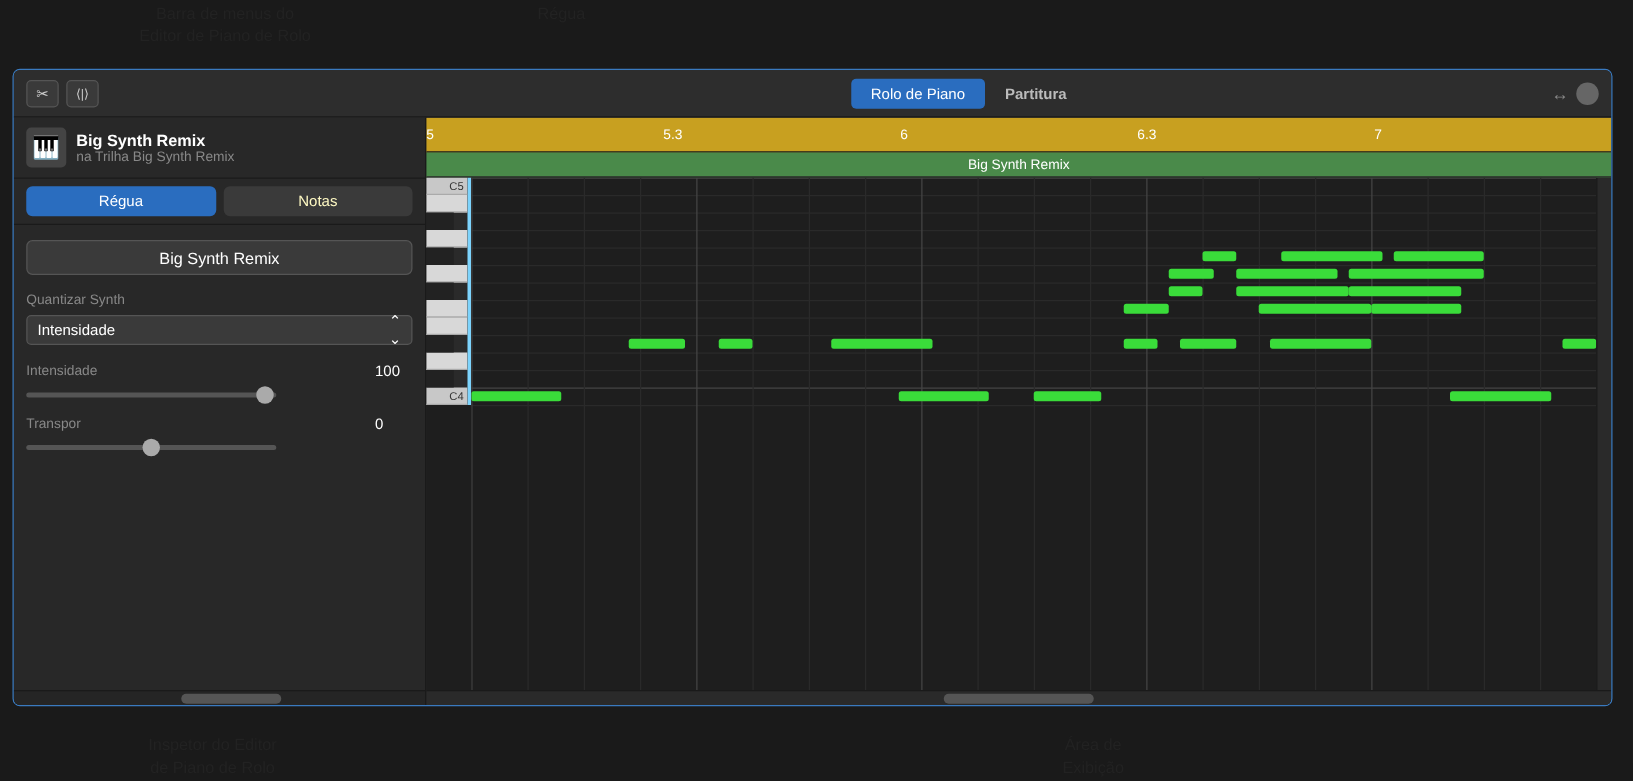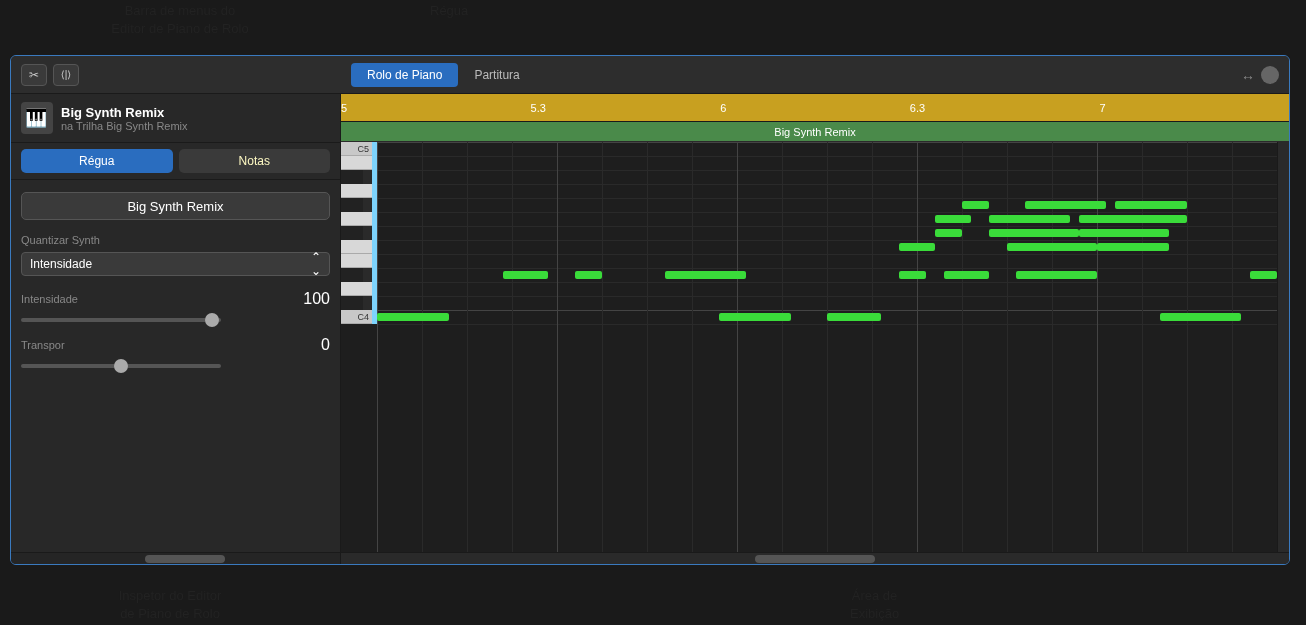--- a/index.html
+++ b/index.html
@@ -92,38 +92,40 @@
       align-items: center;
       justify-content: center;
       cursor: pointer;
       color: #ccc;
       font-size: 12px;
     }
     .top-bar-center {
       flex: 1;
       display: flex;
       align-items: center;
+      justify-content: center;
       gap: 0;
     }
     .tab-btn {
       height: 24px;
       padding: 0 16px;
       border: none;
       cursor: pointer;
       font-size: 12px;
       font-weight: 500;
       border-radius: 4px;
     }
     .tab-btn.active {
       background: #2a6dbf;
       color: #fff;
     }
     .tab-btn.inactive {
       background: transparent;
       color: #bbb;
+      font-weight: bold;
     }
     .top-bar-right {
       width: 80px;
       display: flex;
       align-items: center;
       justify-content: flex-end;
       gap: 6px;
     }
     .expand-icon {
       color: #888;
@@ -255,24 +257,24 @@
       align-items: center;
       justify-content: space-between;
       cursor: pointer;
     }
     .param-row {
       display: flex;
       align-items: center;
       justify-content: space-between;
     }
     .param-value {
-      font-size: 16px;
+      font-size: 12px;
       color: #fff;
       min-width: 30px;
-      text-align: right;
+      text-align: left;
     }
     .slider-track {
       width: 200px;
       height: 4px;
       background: #555;
       border-radius: 2px;
       position: relative;
       margin-top: 4px;
     }
     .slider-thumb {
@@ -336,21 +338,21 @@
       flex: 1;
       display: flex;
       overflow: hidden;
     }
 
     
     .piano-keys {
       width: 36px;
       flex-shrink: 0;
       background: #2a2a2a;
-      border-right: 5px solid #7dd3fc;
+      border-right: 3px solid #7dd3fc;
       position: relative;
       overflow: hidden;
     }
     .piano-key {
       position: absolute;
       left: 0;
       right: 0;
       display: flex;
       align-items: center;
       justify-content: flex-end;

